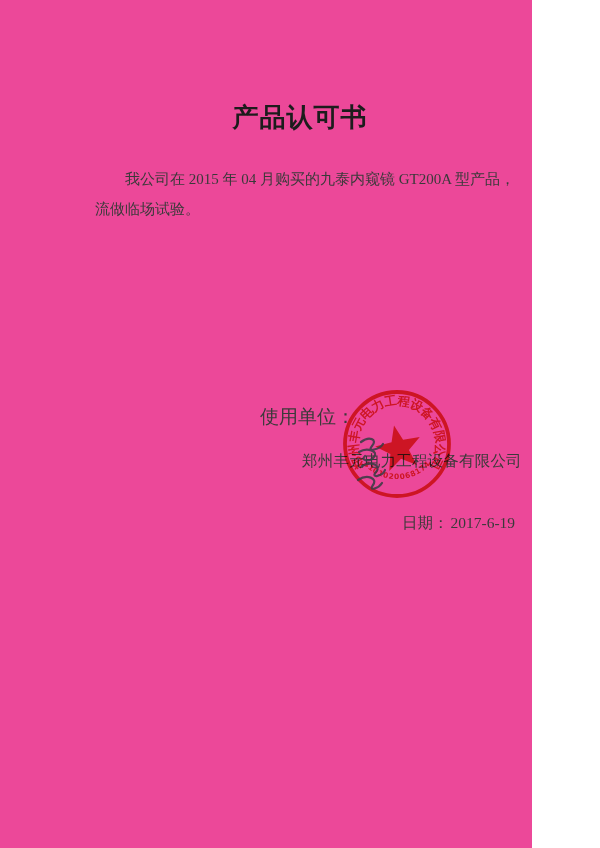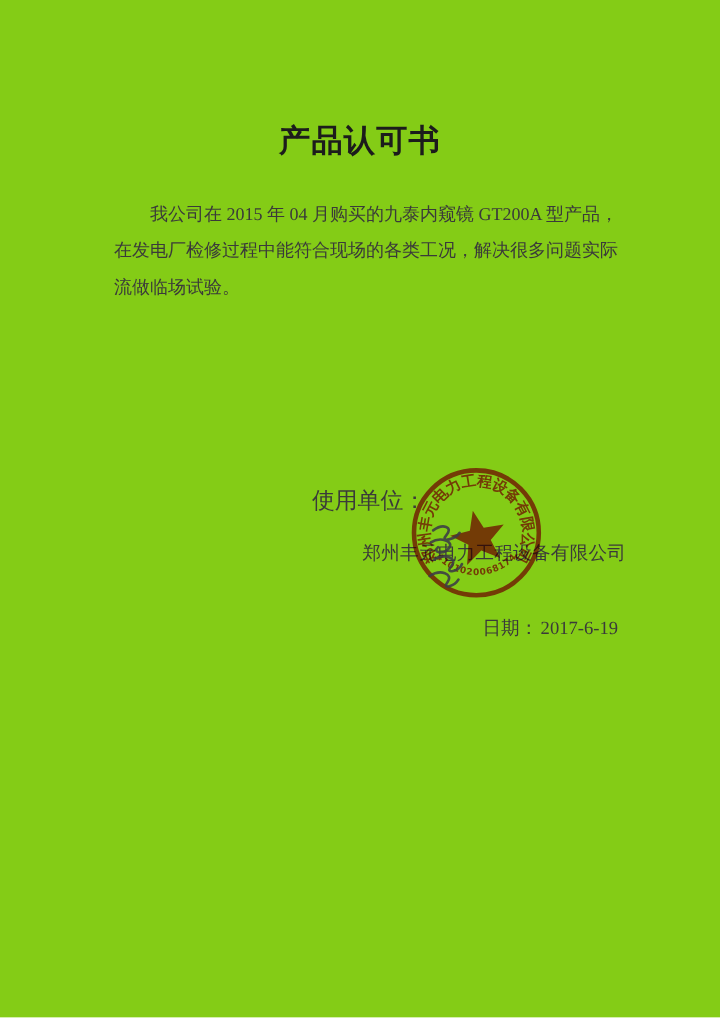--- a/index.html
+++ b/index.html
@@ -4,22 +4,22 @@
 <style>
   * { margin: 0; padding: 0; box-sizing: border-box; }
   html, body {
     width: 600px; height: 848px;
     background: #ffffff;
     font-family: "Liberation Serif", "DejaVu Serif", serif;
     overflow: hidden;
   }
   .page {
     position: relative;
-    width: 600px; height: 848px;
-    background: #84cc16;
+    width: 532px; height: 848px;
+    background: #ec4899;
     padding-left: 40px;
   }
   .title {
     position: absolute;
     top: 100px; left: 0;
     width: 600px;
     text-align: center;
     font-size: 26px;
     font-weight: 700;
     color: #1c1c1c;
@@ -86,21 +86,20 @@
 </style>
 </head>
 <body>
 
 <div class="page">
 
   <h1 class="title">产品认可书</h1>
 
   <div class="body-block">
     <div class="body-line first">我公司在 2015 年 04 月购买的九泰内窥镜 GT200A 型产品，</div>
-    <div class="body-line">在发电厂检修过程中能符合现场的各类工况，解决很多问题实际</div>
     <div class="body-line">流做临场试验。</div>
   </div>
 
   <div class="sig-unit-label">使用单位：</div>
 
   <div class="sig-company">郑州丰元电力工程设备有限公司</div>
 
   <div class="sig-date">
     <span class="date-label">日期：</span><span class="date-value">2017-6-19</span>
   </div>

